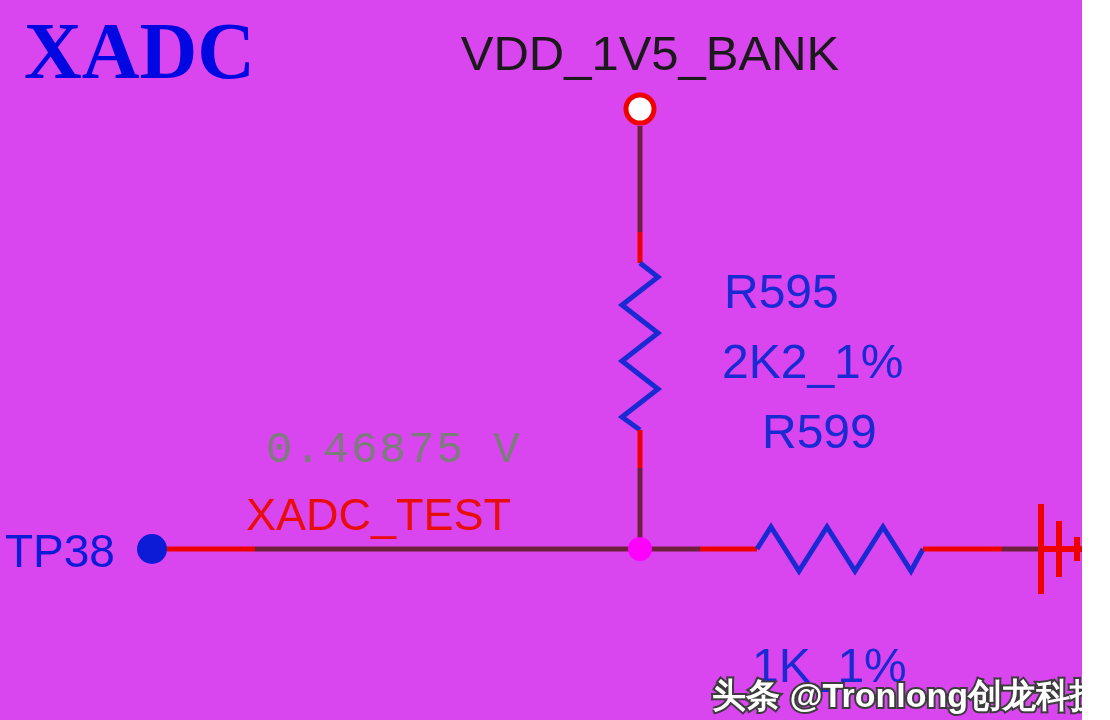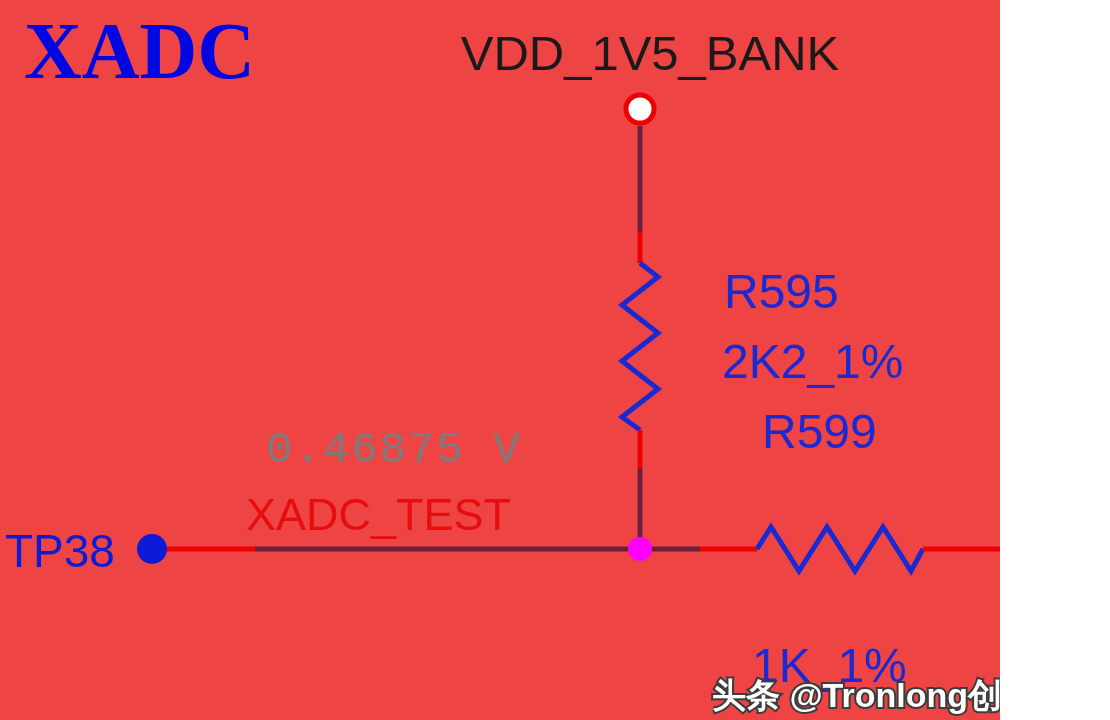--- a/index.html
+++ b/index.html
@@ -1,16 +1,16 @@
 <!DOCTYPE html>
 <html><head>
 <meta charset="utf-8">
 <style>
   html,body{margin:0;padding:0;background:#ffffff;}
-  .canvas{position:relative;width:1000px;height:720px;background:#ef4444;overflow:hidden;}
+  .canvas{position:relative;width:1082px;height:720px;background:#d946ef;overflow:hidden;}
   svg{display:block;}
 
   .t-title{font-family:"Liberation Serif",serif;font-weight:700;font-size:80px;fill:#0007e0;}
   .t-net{font-family:"Liberation Sans",sans-serif;font-size:49px;fill:#1a1a1a;}
   .t-blue{font-family:"Liberation Sans",sans-serif;font-size:48px;fill:#1a2ad2;}
   .t-tp{font-family:"Liberation Sans",sans-serif;font-size:46px;fill:#0b1bd6;}
   .t-gray{font-family:"Liberation Mono",monospace;font-size:44px;fill:#7c7c7c;letter-spacing:2px;}
   .t-red{font-family:"Liberation Sans",sans-serif;font-size:45px;fill:#e80d0d;}
   .t-wm{font-family:"Liberation Sans",sans-serif;font-size:34px;font-weight:700;fill:#ffffff;stroke:#3c3c3c;stroke-width:4px;paint-order:stroke;}
 

